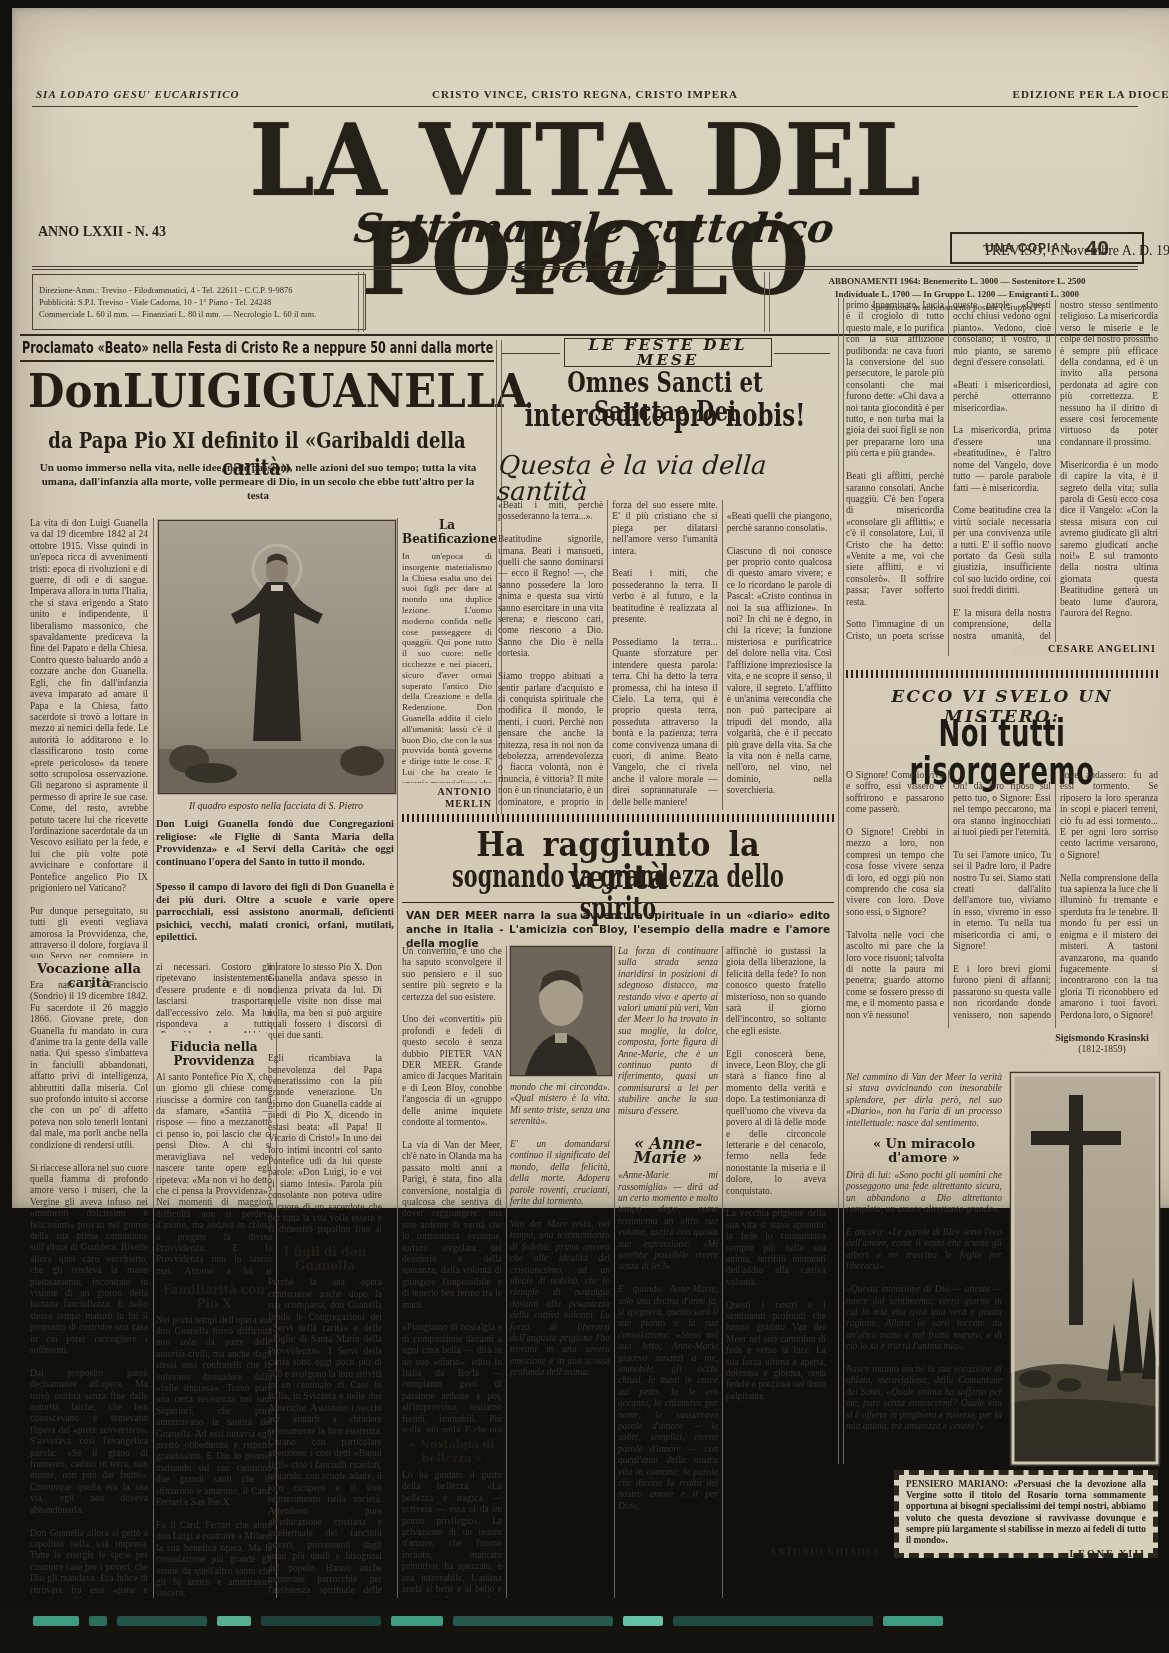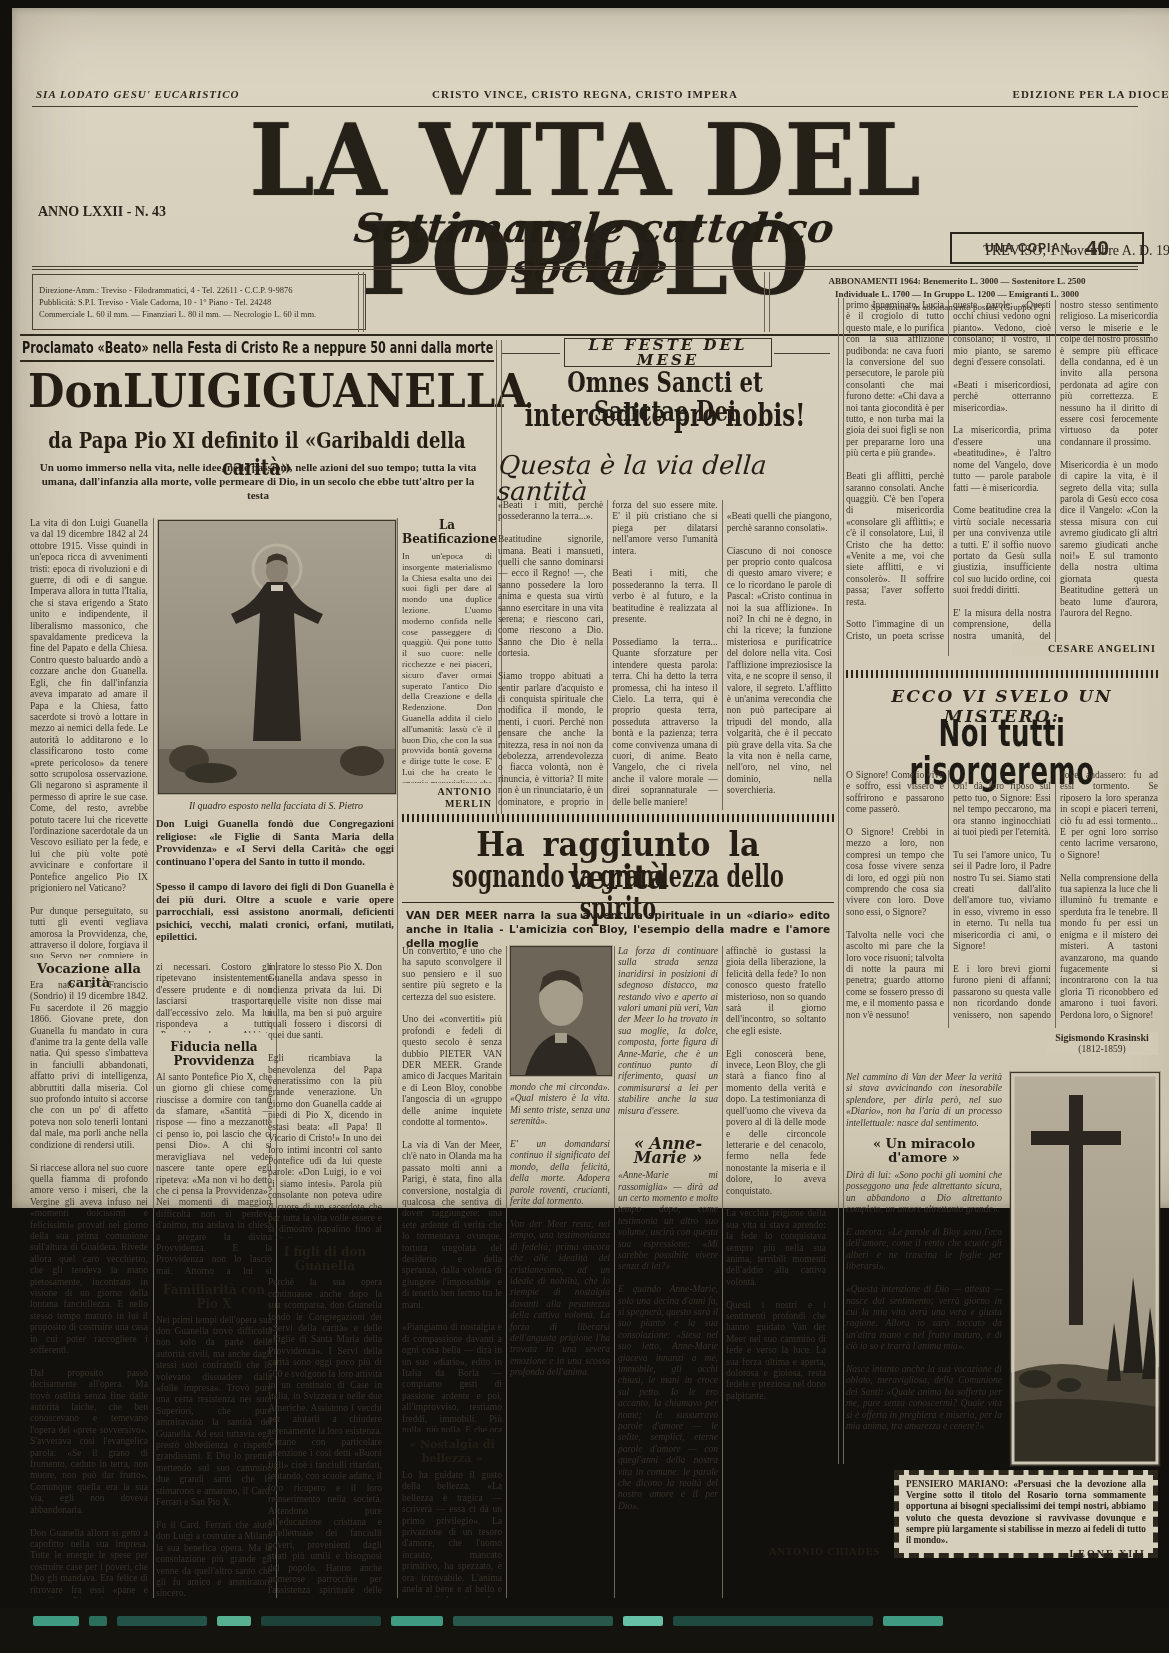--- a/index.html
+++ b/index.html
@@ -38,21 +38,21 @@
 
 <div id="paper" class="a">
 
   <div class="a motto ital" style="left:24px;top:80px;">SIA LODATO GESU' EUCARISTICO</div>
   <div class="a motto" style="left:0;top:80px;width:1146px;text-align:center;">CRISTO VINCE, CRISTO REGNA, CRISTO IMPERA</div>
   <div class="a motto" style="right:24px;top:80px;">EDIZIONE PER LA DIOCESI</div>
   <div class="a hairline" style="left:20px;top:98px;width:1106px;"></div>
 
   <div class="a masthead" style="left:0;top:102px;width:1146px;">LA VITA DEL POPOLO</div>
 
-  <div class="a" style="left:26px;top:196px;font:bold 14px 'Liberation Serif',serif;color:#2b261d;">ANNO LXXII - N. 43</div>
+  <div class="a" style="left:26px;top:216px;font:bold 14px 'Liberation Serif',serif;color:#2b261d;">ANNO LXXII - N. 43</div>
   <div class="a script" style="left:260px;top:200px;width:640px;">Settimanale cattolico sociale</div>
   <div class="a" style="right:22px;top:206px;font:14px 'Liberation Serif',serif;color:#2b261d;margin-top:29px;">TREVISO, 1 Novembre A. D. 1964</div>
 
   <div class="a" style="left:938px;top:224px;width:190px;height:28px;border:2px solid #2b261c;display:flex;align-items:center;justify-content:center;gap:8px;">
     <span style="font:bold 12px 'Liberation Sans',sans-serif;letter-spacing:1px;">UNA COPIA L.</span>
     <span style="font:bold 21px 'Liberation Sans',sans-serif;">40</span>
   </div>
 
   <div class="a hairline" style="left:20px;top:258px;width:1106px;"></div>
   <div class="a hairline" style="left:20px;top:261px;width:1106px;"></div>

